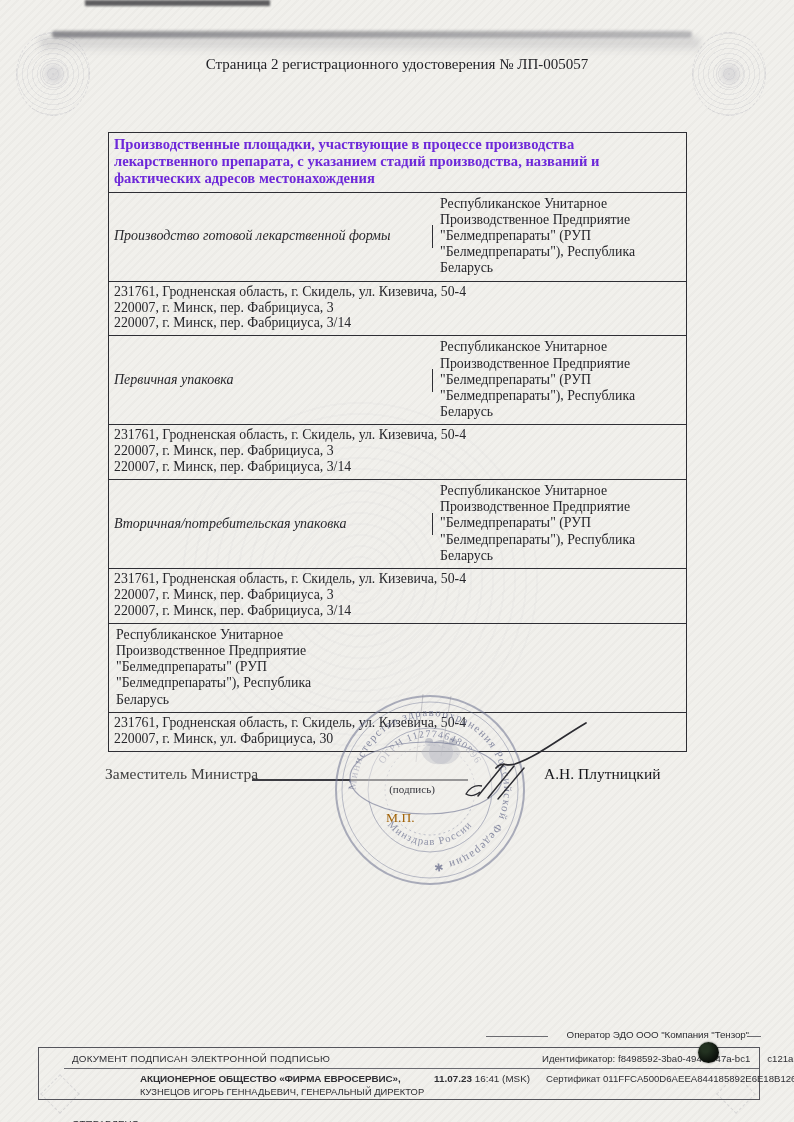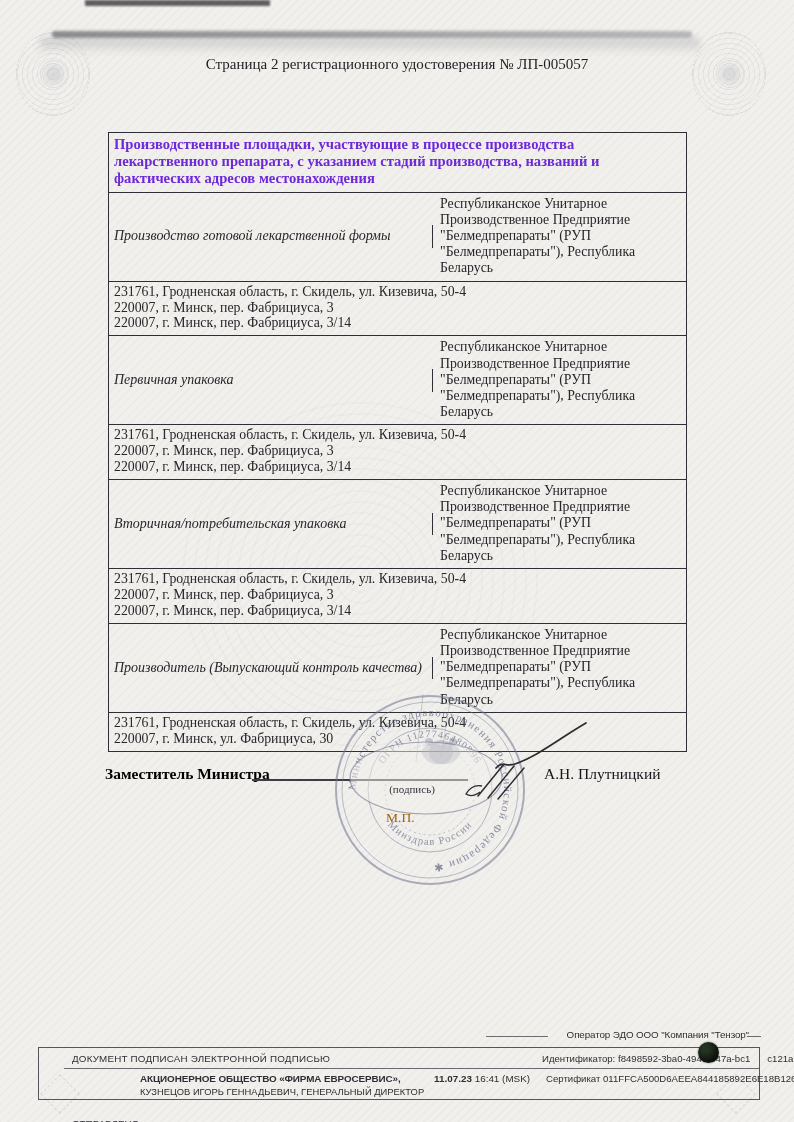--- a/index.html
+++ b/index.html
@@ -29,21 +29,21 @@
   
   .doc-title{position:absolute; left:0; top:56px; width:100%; text-align:center; font-size:15px; color:#1f1f24;}
   
   .tbl{position:absolute; left:108px; top:132px; width:579px; border:1.6px solid #2e2e34; background:rgba(255,255,255,0.0); box-sizing:border-box;}
   .tbl .hd{padding:3px 12px 4px 5px; font-weight:bold; font-size:14.6px; line-height:17.2px; color:#6d28d9;}
   .sec{display:flex; border-top:1.4px solid #2e2e34;align-items:center;}
   .sec .st{width:324px; box-sizing:border-box; border-right:1.4px solid #2e2e34; padding:3px 8px 3px 5px; font-style:italic; font-size:14px; line-height:16.5px;}
   .sec .co{flex:1; padding:3px 4px 4px 7px; font-size:13.8px; line-height:16.2px; white-space:pre-line;}
   .addr{border-top:1.4px solid #2e2e34; padding:2px 6px 4px 5px; font-size:13.8px; line-height:15.9px; white-space:pre-line;}
   
-  .sig-pos{position:absolute; left:105px; top:765px; font-weight:bold; font-size:15.5px; color:#000000;}
+  .sig-pos{position:absolute; left:105px; top:765px; font-weight:normal; font-size:15.5px; color:#404040;}
   .sig-name{position:absolute; left:544px; top:765px; font-weight:normal; font-size:15.5px; color:#17171b;}
   .sig-line{position:absolute; left:252px; top:779px; width:216px; height:1.5px; background:#3c3c42;}
   .podpis{position:absolute; left:352px; top:783px; width:120px; text-align:center; font-size:11px; color:#33333a;}
   .mp{position:absolute; left:386px; top:810px; font-size:13.5px; color:#a16207;}
   .stamp-svg{position:absolute; left:328px; top:690px; width:204px; height:204px;}
   .ink-svg{position:absolute; left:440px; top:700px; width:220px; height:120px;}
   
   .foot{font-family:"Liberation Sans","DejaVu Sans",sans-serif; color:#2e2e33;}
   .operator{position:absolute; left:553px; top:1029px; width:196px; text-align:right; font-size:9.8px; letter-spacing:-0.1px;}
   .op-dash-l{position:absolute; left:486px; top:1036px; width:62px; height:1px; background:#6b6b70;}
@@ -119,21 +119,20 @@
 Производственное Предприятие
 "Белмедпрепараты" (РУП
 "Белмедпрепараты"), Республика
 Беларусь</div>
     </div>
     <div class="addr">231761, Гродненская область, г. Скидель, ул. Кизевича, 50-4
 220007, г. Минск, пер. Фабрициуса, 3
 220007, г. Минск, пер. Фабрициуса, 3/14</div>
 
     <div class="sec">
-      <div class="st">Производитель (Выпускающий контроль качества)</div>
       <div class="co">Республиканское Унитарное
 Производственное Предприятие
 "Белмедпрепараты" (РУП
 "Белмедпрепараты"), Республика
 Беларусь</div>
     </div>
     <div class="addr">231761, Гродненская область, г. Скидель, ул. Кизевича, 50-4
 220007, г. Минск, ул. Фабрициуса, 30</div>
   </div>
 

